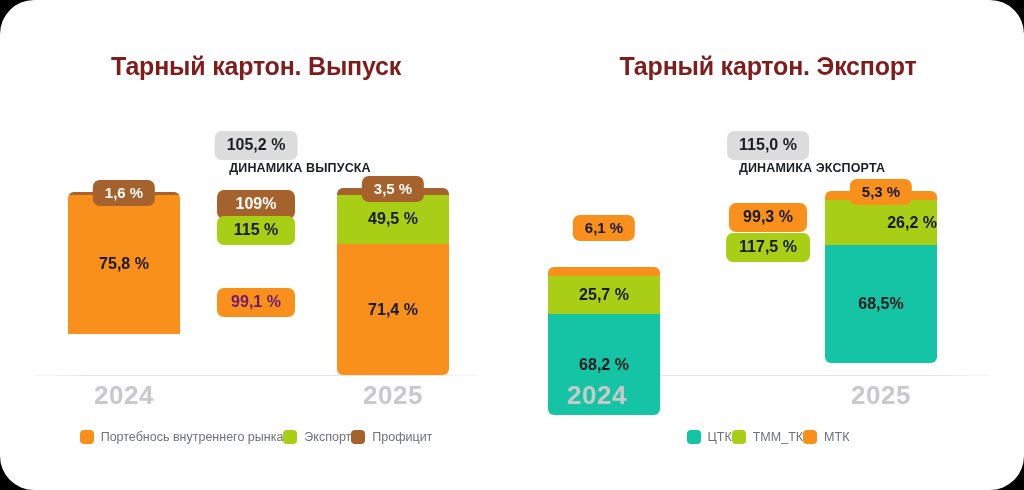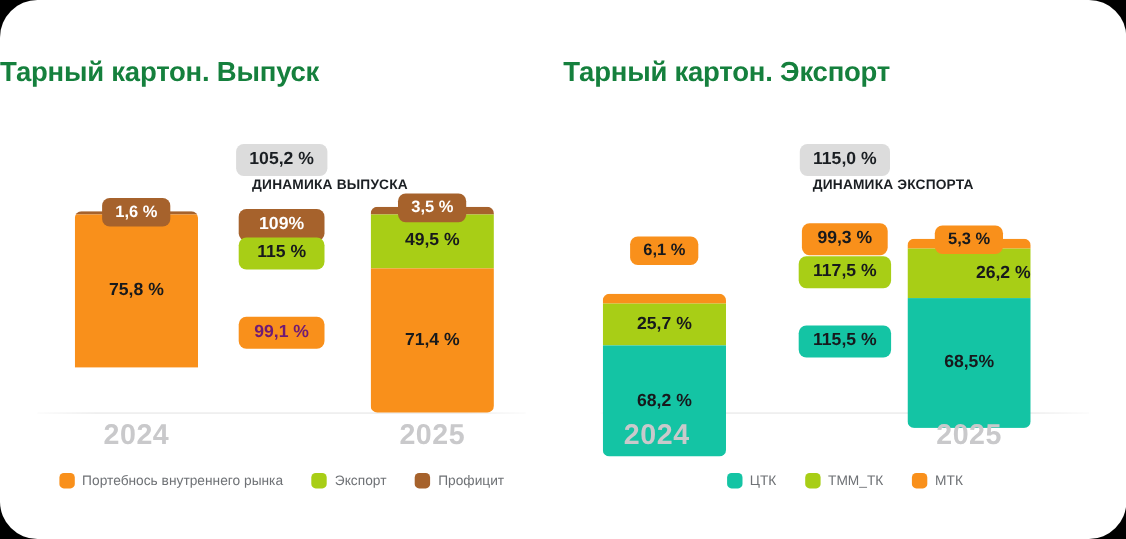--- a/index.html
+++ b/index.html
@@ -28,23 +28,24 @@
     height: 490px;
   }
   .panel-left  { left: 0; }
   .panel-right { left: 512px; }
 
   .chart-title {
     position: absolute;
     top: 52px;
     left: 0;
     width: 512px;
+    text-align: center;
     font-size: 25px;
     font-weight: bold;
-    color: #15803d;
+    color: #7f1d1d;
     letter-spacing: -0.2px;
   }
 
   
   .dyn-total {
     position: absolute;
     top: 131px;
     left: 50%;
     transform: translateX(-50%);
     background: #dcdcdc;
@@ -140,21 +141,20 @@
 
   
   .legend {
     position: absolute;
     top: 430px;
     left: 0;
     width: 512px;
     display: flex;
     justify-content: center;
     align-items: center;
-    gap: 26px;
   }
   .legend-item {
     display: flex;
     align-items: center;
     gap: 7px;
   }
   .legend-swatch {
     width: 14px;
     height: 14px;
     border-radius: 4px;
@@ -225,39 +225,38 @@
   </div>
 
   <div class="panel panel-right">
     <div class="chart-title">Тарный картон. Экспорт</div>
 
     <div class="dyn-total">115,0 %</div>
     <div class="dyn-caption">ДИНАМИКА ЭКСПОРТА</div>
 
     <div class="dyn-badge" id="r-b0" style="background: rgb(249, 144, 27); color: rgb(23, 25, 28); top: 203px;">99,3 %</div>
     <div class="dyn-badge" id="r-b1" style="background: rgb(168, 206, 22); color: rgb(23, 25, 28); top: 233px;">117,5 %</div>
-    <div class="dyn-badge" id="r-b2" style="background: rgb(20, 196, 164); color: rgb(23, 25, 28); top: 296px;">115,5 %</div>
 
     <div class="axis-line"></div>
 
     <div class="bar-group" id="r-g0" style="left: 36px; top: 215px; height: 200px; border-radius: 21px;">
       <div class="top-badge" id="r-g0-badge" style="background: rgb(249, 144, 27); color: rgb(23, 25, 28); top: 0px;">6,1 %</div>
       <div class="bar-stack" id="r-g0-stack" style="height: 148px;">
           <div class="seg" style="background: rgb(249, 144, 27); height: 9.028px; flex: 0 0 auto;"></div>
           <div class="seg" style="background: rgb(168, 206, 22); height: 38.036px; flex: 0 0 auto;">
             <span class="seg-label">25,7 %</span>
           </div>
           <div class="seg" style="background: rgb(20, 196, 164); height: 100.936px; flex: 0 0 auto;">
             <span class="seg-label">68,2 %</span>
           </div>
         </div>
     </div>
     <div class="year-label" style="left:20px;">2024</div>
 
-    <div class="bar-group" id="r-g1" style="left: 313px; top: 205px; height: 184px;">
+    <div class="bar-group" id="r-g1" style="left: 313px; top: 179px; height: 184px;">
       <div class="top-badge" id="r-g1-badge" style="background: rgb(249, 144, 27); color: rgb(23, 25, 28); top: 0px;">5,3 %</div>
       <div class="bar-stack" id="r-g1-stack" style="height: 172px;">
           <div class="seg" style="background: rgb(249, 144, 27); height: 9.116px; flex: 0 0 auto;"></div>
           <div class="seg" style="background: rgb(168, 206, 22); height: 45.064px; flex: 0 0 auto; justify-content: flex-end;">
             <span class="seg-label">26,2 %</span>
           </div>
           <div class="seg" style="background: rgb(20, 196, 164); height: 117.82px; flex: 0 0 auto;">
             <span class="seg-label">68,5%</span>
           </div>
         </div>

